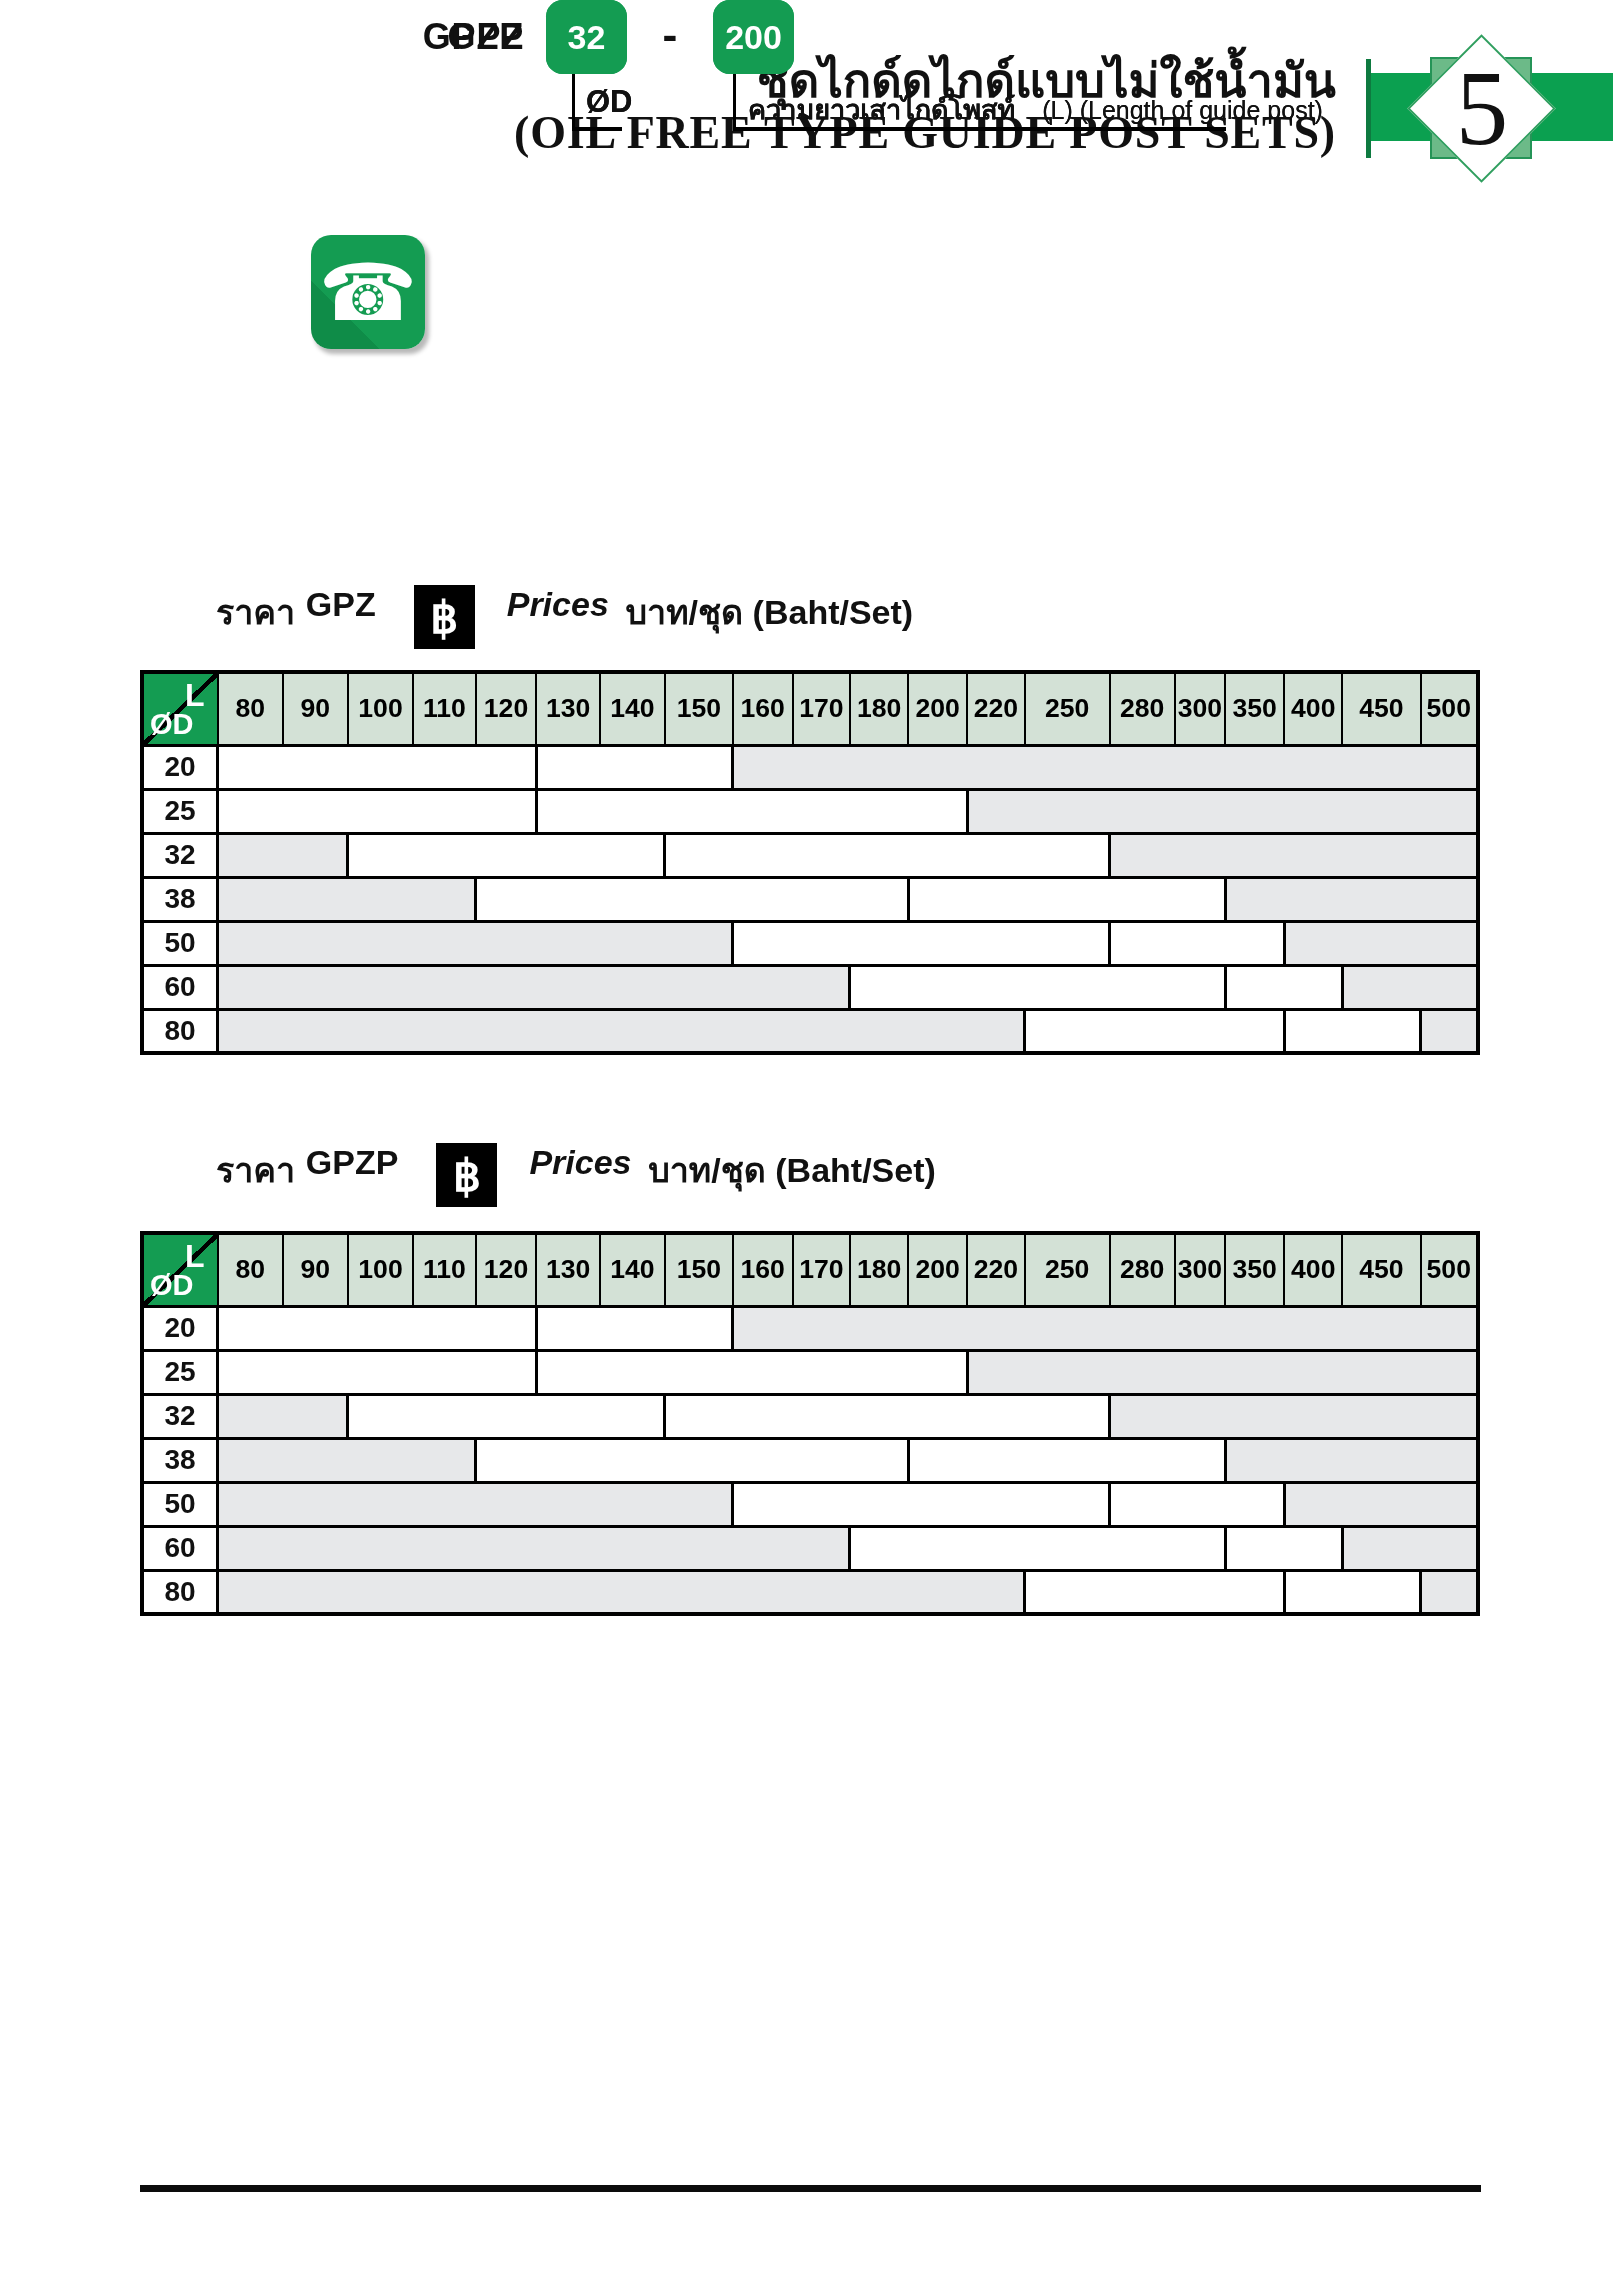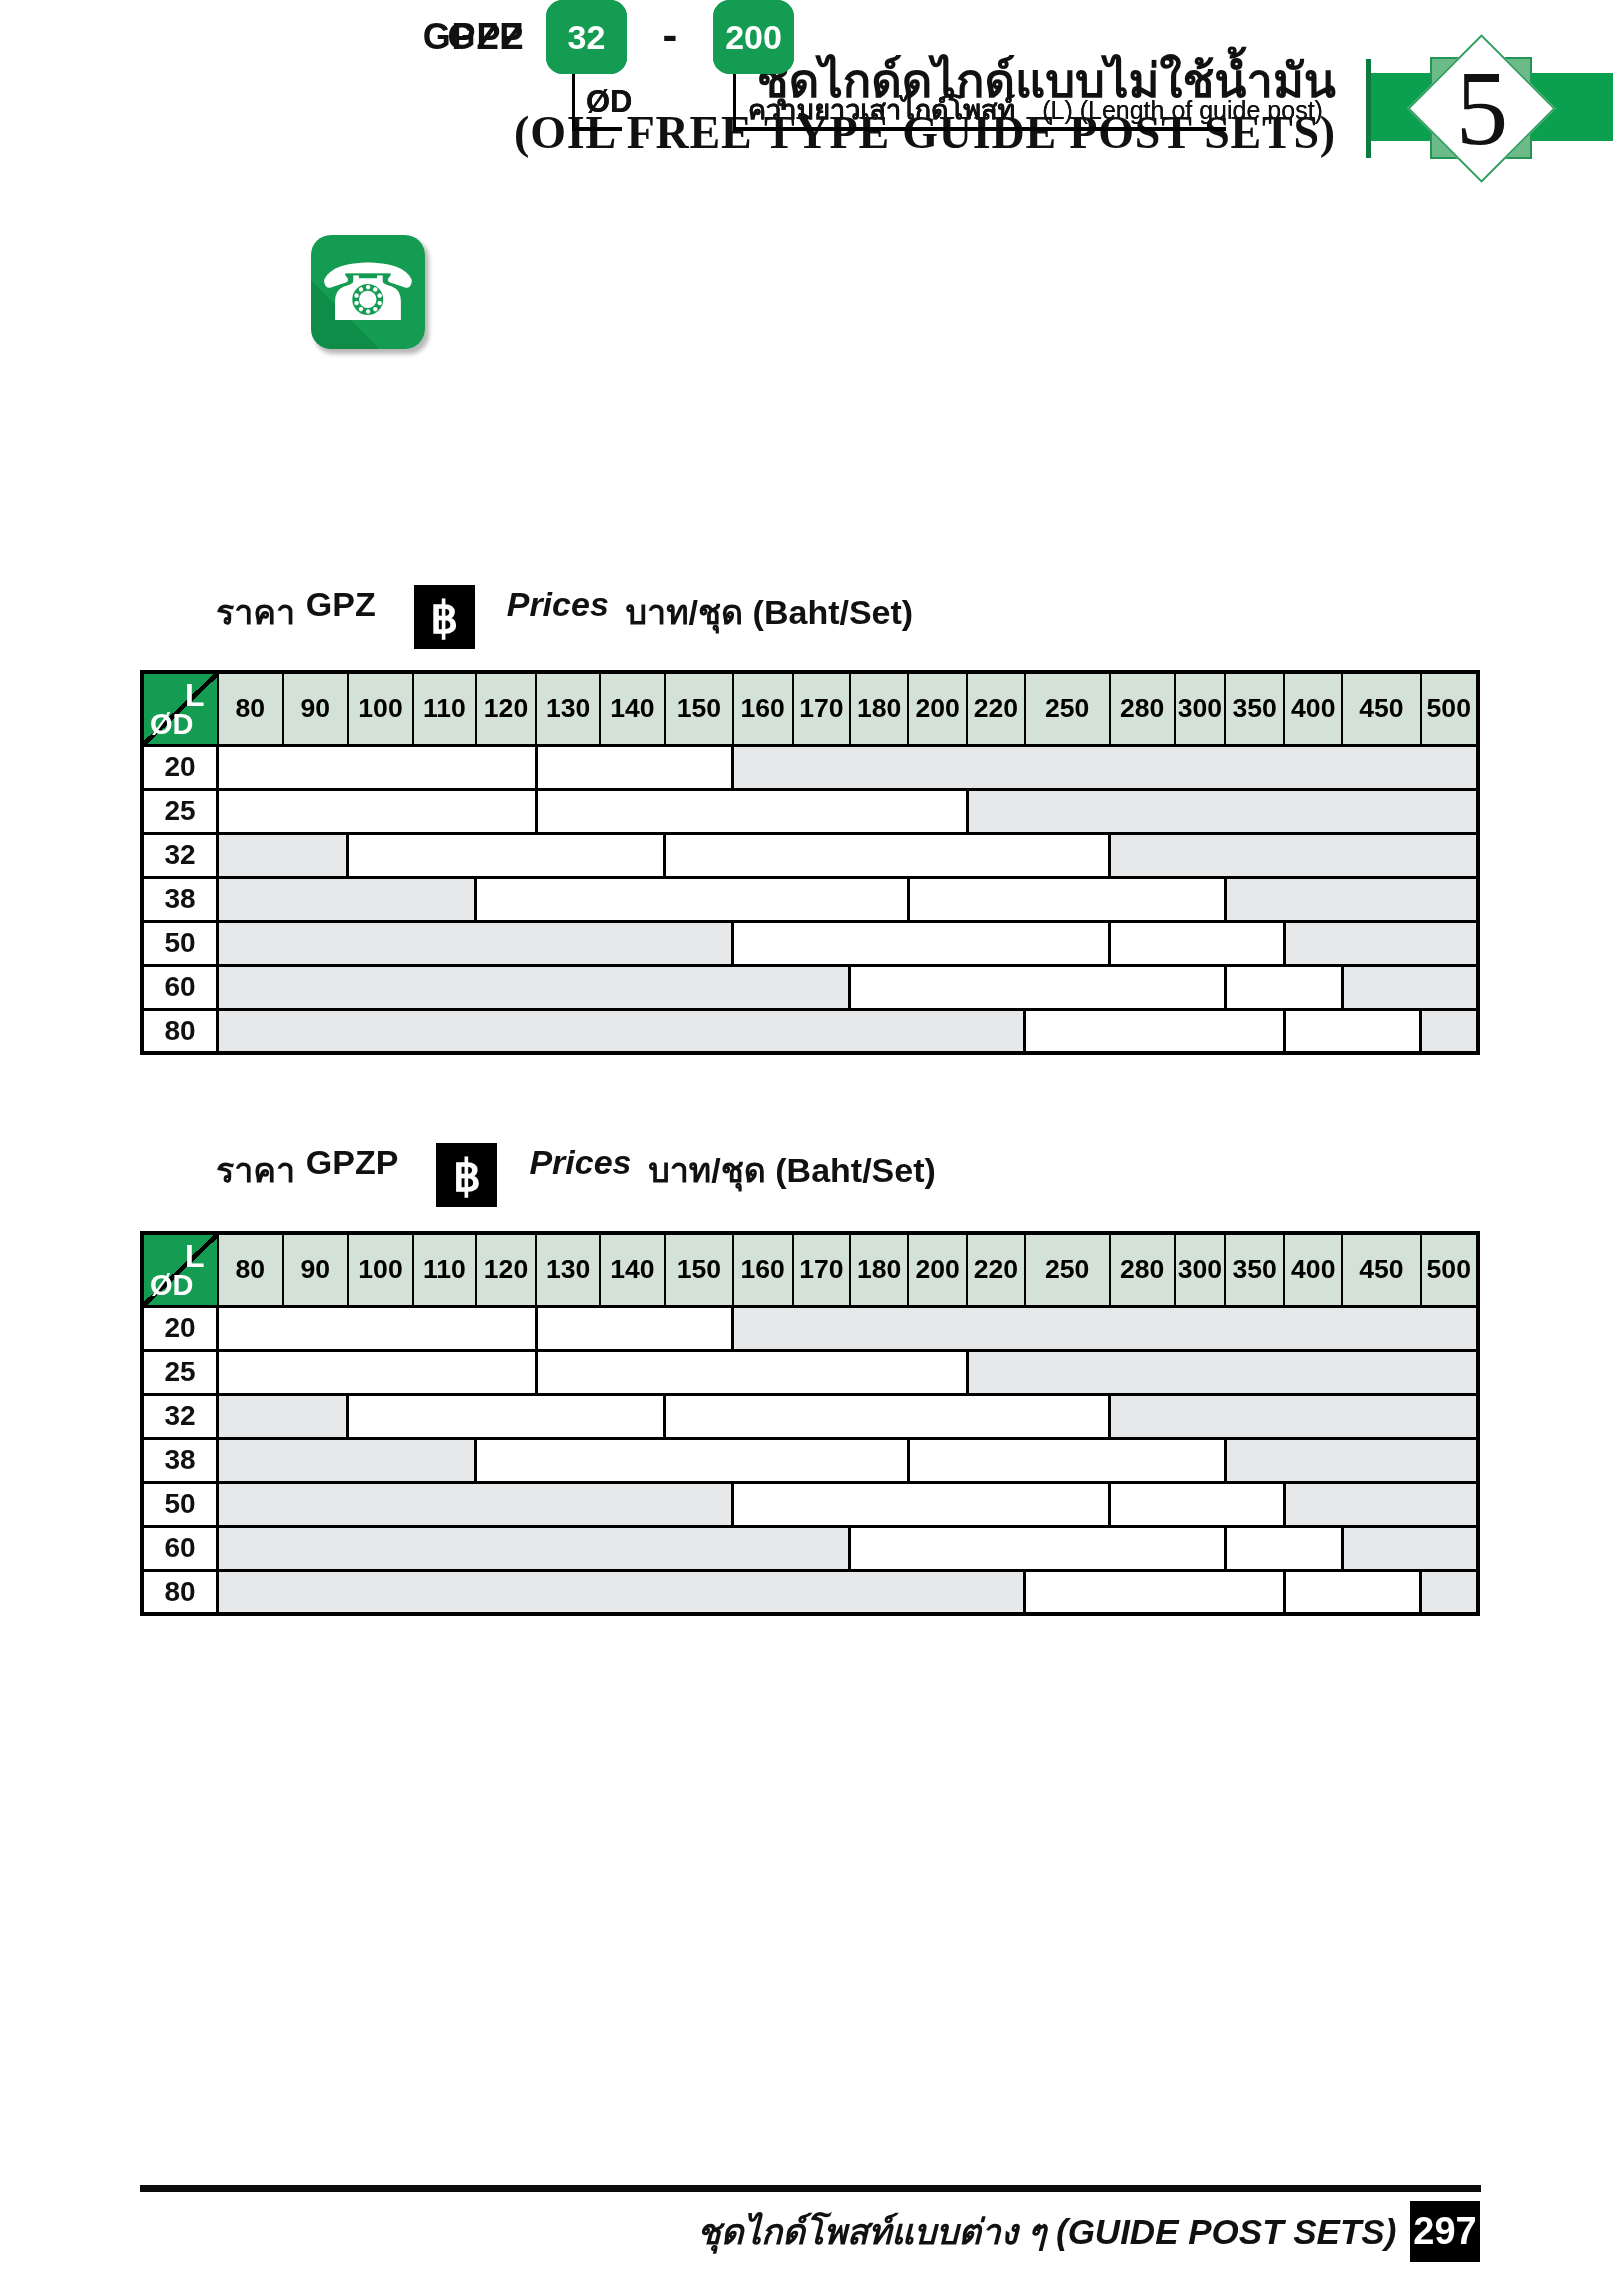--- a/index.html
+++ b/index.html
@@ -350,19 +350,15 @@
           <td class="rowlabel">80</td>
           <td colspan="13" class="unavailable"></td>
           <td colspan="4" class="available"></td>
           <td colspan="2" class="available"></td>
           <td colspan="1" class="unavailable"></td>
         </tr>
       </tbody>
     </table>
 
   <div class="footer-line"></div>
-  <div class="footer">
-    <span class="footer-text">ชุดไกด์โพสท์แบบต่าง ๆ (GUIDE POST SETS)</span>
-    <span class="page-number">297</span>
-  </div>
 
 </div>
 
 
 </body></html>

